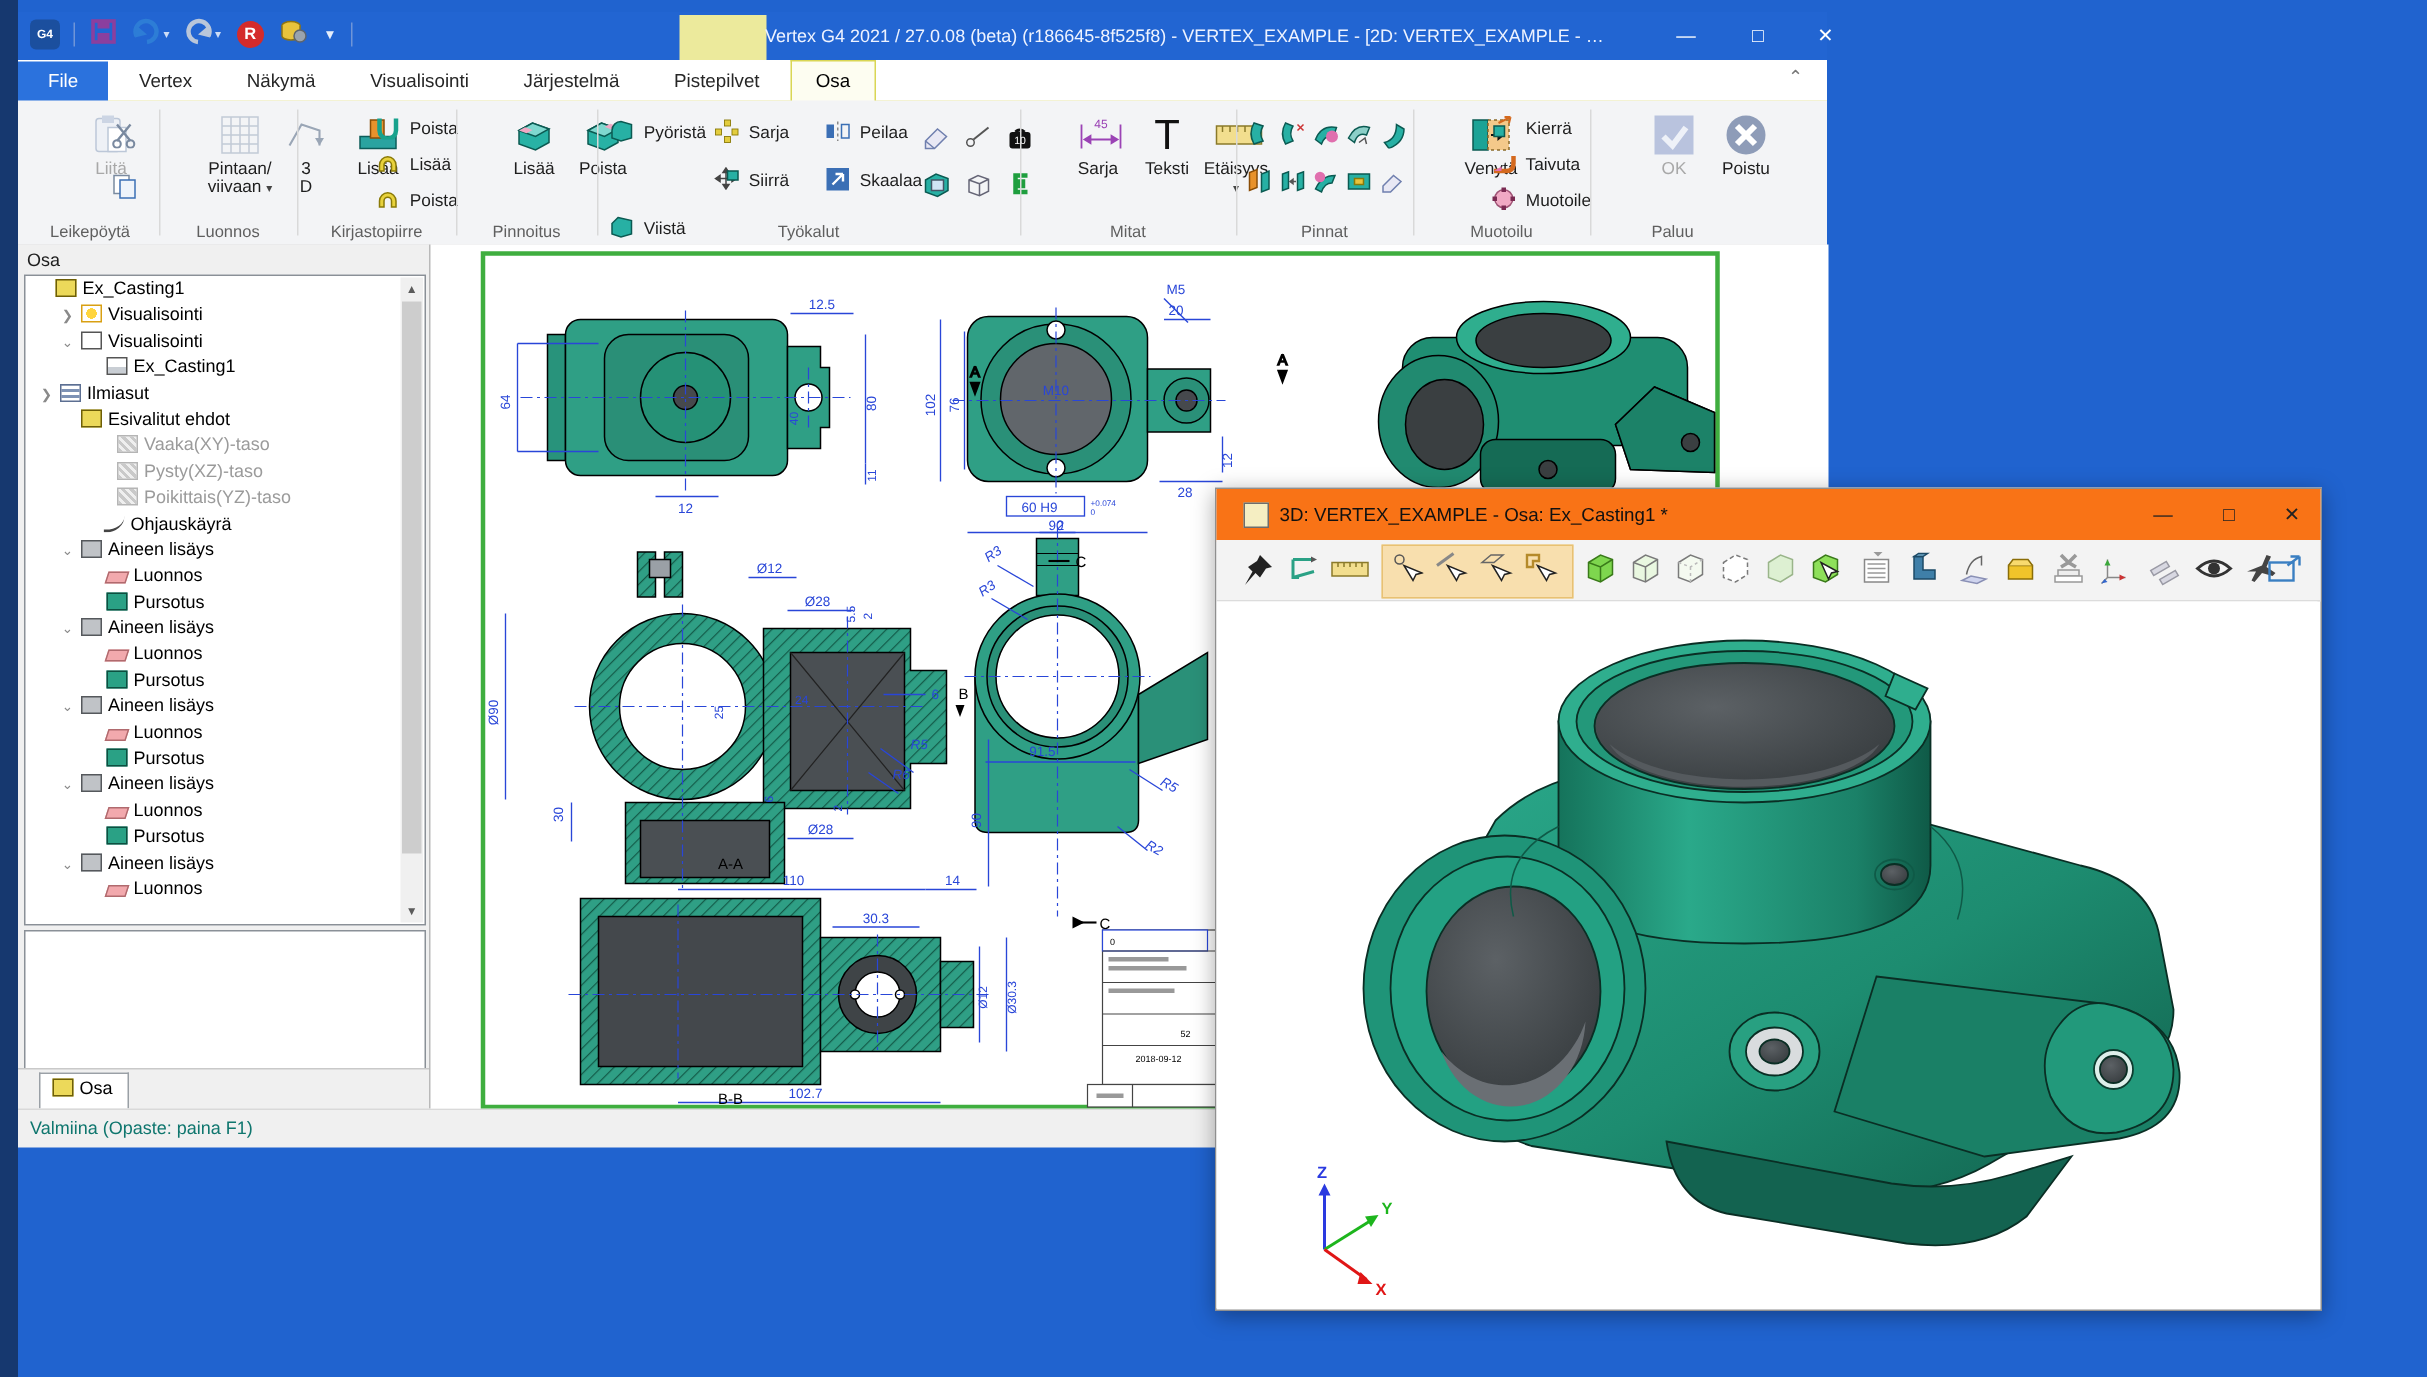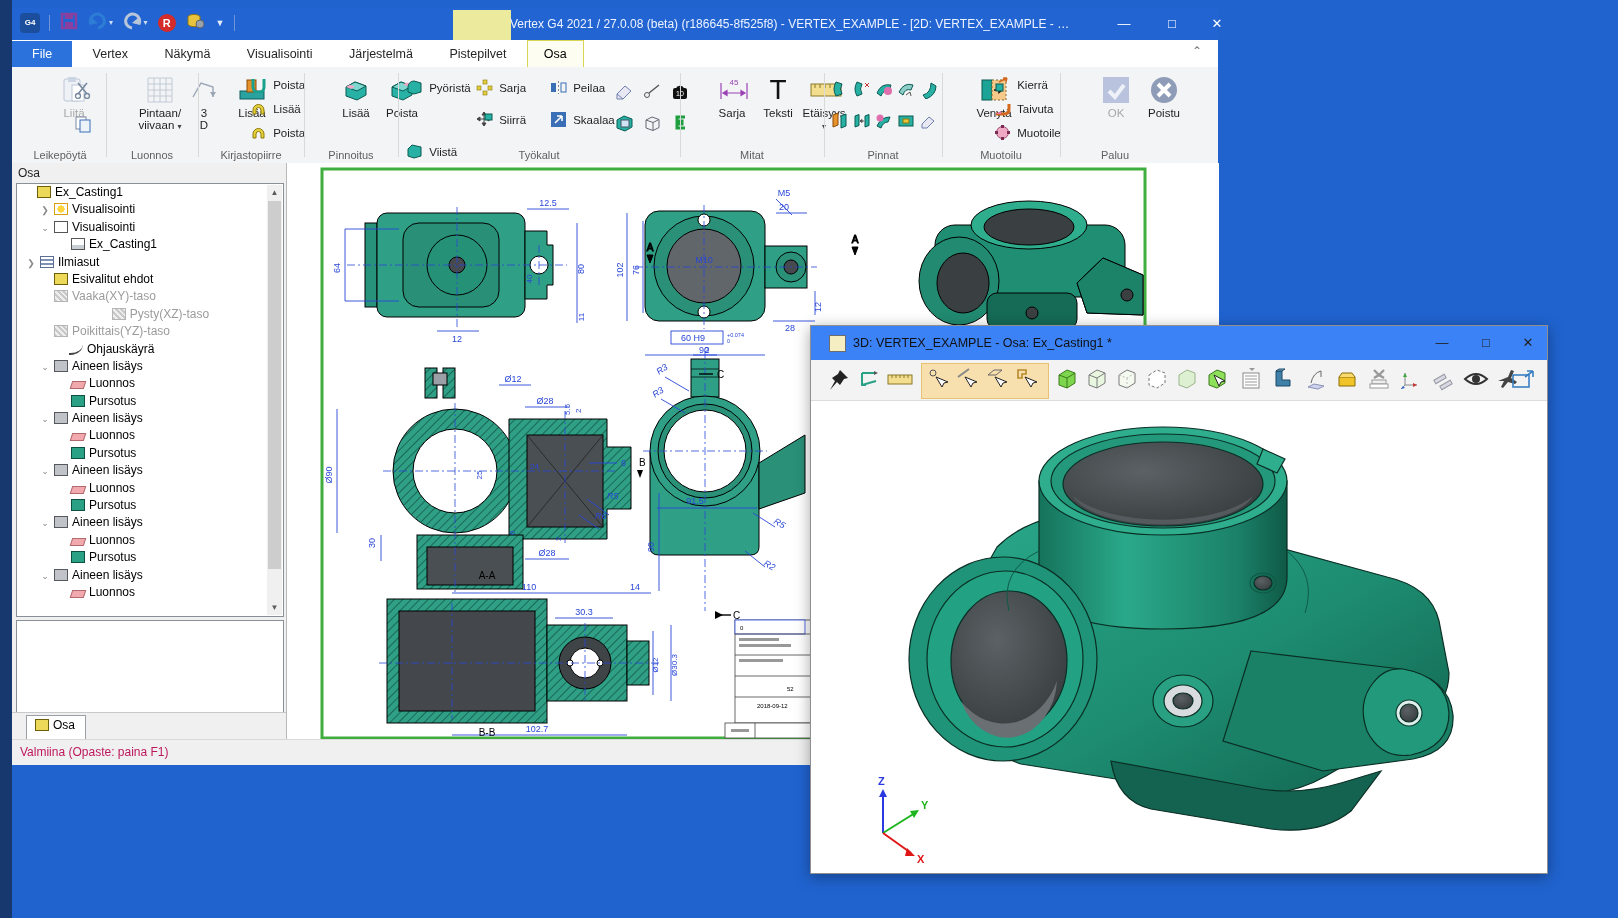--- a/index.html
+++ b/index.html
@@ -32,47 +32,47 @@
   .rsmall{position:absolute;height:20px;font-size:11.5px;color:#1e1e1e;white-space:nowrap;}
   .rsmall .ric{display:inline-block;width:17px;height:17px;vertical-align:-4px;margin-right:3px;}
   .ricon{position:absolute;width:20px;height:20px;}
   .caret{font-size:8px;color:#444;}
   
   #sidebar{left:0;top:155px;width:274px;height:582px;background:#f0f0f0;}
   #paneltitle{left:6px;top:3px;font-size:12px;color:#1e1e1e;}
   #treebox{left:4px;top:20px;width:266px;height:432px;background:#fff;border:1px solid #8a9097;}
   #emptybox{left:4px;top:457px;width:266px;height:102px;background:#fff;border:1px solid #8a9097;}
   .trow{height:17.4px;line-height:17.4px;font-size:12px;color:#000;white-space:nowrap;}
-  .trow.gray{color:#9b9b9b;}
+  .trow.gray{color:#9b9b9b;margin-left:24px;}
   .texp{display:inline-block;width:14px;color:#8a8a8a;font-size:9px;text-align:center;}
   .ticon{display:inline-block;width:14px;height:12px;margin:0 4px 0 2px;vertical-align:-2px;border:1px solid #666;box-sizing:border-box;background:#ddd;}
   .ti-part,.ti-precond{background:#ecd95a;border-color:#6d5e07;}
   .ti-sun{background:radial-gradient(circle,#ffd53e 45%,#fff 46%);border-color:#d9a013;}
   .ti-page{background:#fff;border-color:#555;}
   .ti-sheet{background:linear-gradient(#fff 55%,#c9ced4 56%);border-color:#555;}
   .ti-list{background:repeating-linear-gradient(#fff 0 2px,#7d92b5 2px 4px);border-color:#5c6f92;}
   .ti-plane{background:repeating-linear-gradient(45deg,#c9c9c9 0 2px,#efefef 2px 4px);border-color:#b5b5b5;}
   .ti-curve{background:#fff;border:none;border-bottom:2px solid #444;border-radius:0 0 90% 0;}
   .ti-addmat{background:#c0c3c7;border-color:#55585c;}
   .ti-sketch{background:#f2a9ad;border-color:#b06a6e;transform:skewX(-18deg);height:8px;margin-top:3px;}
   .ti-extrude{background:#2aa185;border-color:#0d4f40;}
   
   .sbar{position:absolute;right:1px;top:1px;width:15px;height:430px;background:#f0f0f0;}
   .sthumb{position:absolute;left:1px;width:13px;background:#cdcdcd;}
   .sarr{position:absolute;left:0;width:15px;height:15px;color:#5b5b5b;font-size:8px;text-align:center;line-height:15px;}
   
   #bottabs{left:0;top:704px;width:274px;height:24px;background:#f0f0f0;border-top:1px solid #c9c9c9;}
   #osatab{left:14px;top:2px;height:21px;background:#fff;border:1px solid #9aa0a6;border-bottom:none;padding:2px 10px 0 6px;font-size:12px;}
-  #statusbar{left:0;top:731px;width:1206px;height:25px;background:#f0f0f0;border-top:1px solid #d9d9d9;font-size:12px;color:#be185d;}
+  #statusbar{left:0;top:731px;width:1206px;height:25px;background:#f0f0f0;border-top:1px solid #d9d9d9;font-size:12px;color:#0f766e;}
   #statusbar .vdiv{position:absolute;left:1063px;top:4px;width:1px;height:17px;background:#cfcfcf;}
   
   #drawarea{left:274px;top:155px;width:932px;height:576px;background:#ffffff;border-left:1px solid #b9b9b9;}
   
   #win3d{left:810px;top:325px;width:736px;height:547px;background:#fff;border:1px solid #8f8f8f;box-shadow:0 3px 14px rgba(0,0,0,.35);}
-  #t3dbar{left:0;top:0;width:100%;height:34px;background:#3b82f6;border-bottom:1px solid #e3e3e3;font-size:12.5px;color:#111;}
+  #t3dbar{left:0;top:0;width:100%;height:34px;background:#f97316;border-bottom:1px solid #e3e3e3;font-size:12.5px;color:#111;}
   #t3dicon{left:18px;top:9px;width:15px;height:15px;background:#f5eec2;border:1px solid #6d6d6d;}
   #t3dtitle{left:42px;top:10px;}
   .ctl3d{top:5px;width:30px;height:24px;text-align:center;line-height:24px;color:#222;font-size:13px;}
   #tb3d{left:0;top:34px;width:100%;height:40px;background:#f3f3f3;border-bottom:1px solid #dcdcdc;}
   .i3d{position:absolute;top:7px;width:26px;height:26px;}
   #peach{left:110px;top:3px;width:126px;height:34px;background:#f8dfae;border:1px solid #e8c173;}
   #canv3d{left:0;top:75px;width:734px;height:471px;background:#fff;}
   text{font-family:"Liberation Sans",sans-serif;}
 </style>
 </head>
@@ -485,21 +485,21 @@
         </div>
           <div class="trow" style="padding-left: 7px;">
           <span class="texp">❯</span><span class="ticon ti-list"></span><span>Ilmiasut</span>
         </div>
           <div class="trow" style="padding-left: 21px;">
           <span class="texp"></span><span class="ticon ti-precond"></span><span>Esivalitut ehdot</span>
         </div>
           <div class="trow gray" style="padding-left: 21px;">
           <span class="texp"></span><span class="ticon ti-plane"></span><span>Vaaka(XY)-taso</span>
         </div>
-          <div class="trow gray" style="padding-left: 21px; text-align: center;">
+          <div class="trow gray" style="padding-left: 21px;">
           <span class="texp"></span><span class="ticon ti-plane"></span><span>Pysty(XZ)-taso</span>
         </div>
           <div class="trow gray" style="padding-left: 21px;">
           <span class="texp"></span><span class="ticon ti-plane"></span><span>Poikittais(YZ)-taso</span>
         </div>
           <div class="trow" style="padding-left: 36px;">
           <span class="texp"></span><span class="ticon ti-curve"></span><span>Ohjauskäyrä</span>
         </div>
           <div class="trow" style="padding-left: 21px;">
           <span class="texp">⌄</span><span class="ticon ti-addmat"></span><span>Aineen lisäys</span>

